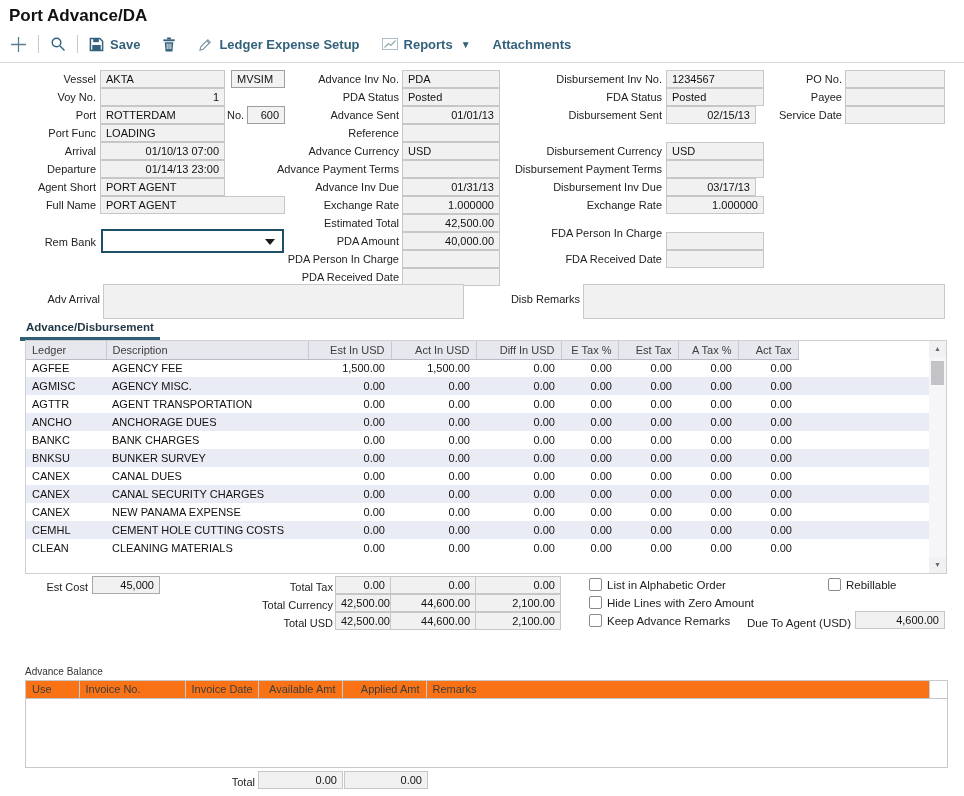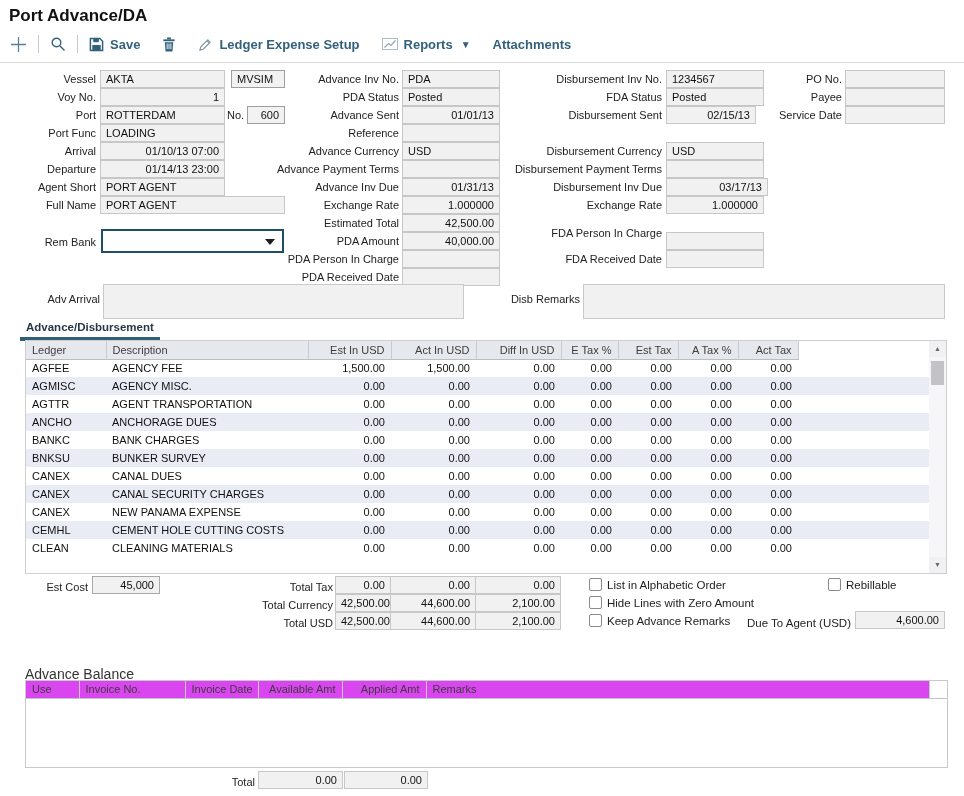--- a/index.html
+++ b/index.html
@@ -54,24 +54,24 @@
   .sarrow { position:absolute; left:0; width:17px; height:16px; color:#6a6a6a; font-size:7px; text-align:center; line-height:16px; background:#f1f1f3; }
   .sthumb { position:absolute; left:2px; top:20px; width:13px; height:24px; background:#c3c3c7; }
 
   
   .tcell { position:absolute; height:18px; background:#f1f1f1; border:1px solid #c7c7c7; font-size:11px;
            line-height:16px; padding:0 5px; text-align:right; color:#111; }
   .cb { position:absolute; width:13px; height:13px; background:#fff; border:1px solid #8a8a8a; border-radius:2px; cursor:pointer; }
   .cblbl { position:absolute; font-size:11.5px; color:#222; white-space:nowrap; }
 
   
-  .ab-title { position:absolute; left:25px; top:666px; font-size:14px; color:#333; }
+  .ab-title { position:absolute; left:25px; top:666px; font-size:10px; color:#333; }
   .ab-wrap { position:absolute; left:25px; top:680px; width:923px; height:88px; border:1px solid #c9c9c9; background:#fff; }
   .ab-table { width:921px; }
-  .ab-table th { height:17px; background:#d946ef; color:#3d3d3d; font-weight:normal; text-align:left;
+  .ab-table th { height:17px; background:#f97316; color:#3d3d3d; font-weight:normal; text-align:left;
         padding:0 6px; border-right:1px solid #c6cad2; border-bottom:1px solid #bfc3cc; overflow:hidden; white-space:nowrap; }
   .ab-table th.num { text-align:right; }
   .ab-table th.corner { background:#fff; border-right:none; }
 </style>
 </head>
 <body>
 
 <div class="title">Port Advance/DA</div>
 
 <div class="toolbar">
@@ -187,21 +187,21 @@
 <div class="fld" style="left:666px;top:70px;width:98px">1234567</div>
 <div class="lbl" style="left:480px;top:89px;width:182px">FDA Status</div>
 <div class="fld" style="left:666px;top:88px;width:98px">Posted</div>
 <div class="lbl" style="left:480px;top:107px;width:182px">Disbursement Sent</div>
 <div class="fld r" style="left:666px;top:106px;width:90px">02/15/13</div>
 <div class="lbl" style="left:480px;top:143px;width:182px">Disbursement Currency</div>
 <div class="fld" style="left:666px;top:142px;width:98px">USD</div>
 <div class="lbl" style="left:480px;top:161px;width:182px">Disbursement Payment Terms</div>
 <div class="fld" style="left:666px;top:160px;width:98px"></div>
 <div class="lbl" style="left:480px;top:179px;width:182px">Disbursement Inv Due</div>
-<div class="fld r" style="left:666px;top:178px;width:102px">03/17/13</div>
+<div class="fld r" style="left:666px;top:178px;width:90px">03/17/13</div>
 <div class="lbl" style="left:480px;top:197px;width:182px">Exchange Rate</div>
 <div class="fld r" style="left:666px;top:196px;width:98px">1.000000</div>
 <div class="lbl" style="left:480px;top:225px;width:182px">FDA Person In Charge</div>
 <div class="fld" style="left:666px;top:232px;width:98px"></div>
 <div class="lbl" style="left:480px;top:251px;width:182px">FDA Received Date</div>
 <div class="fld" style="left:666px;top:250px;width:98px"></div>
 
 <div class="lbl" style="left:740px;top:71px;width:102px">PO No.</div>
 <div class="fld" style="left:845px;top:70px;width:100px"></div>
 <div class="lbl" style="left:740px;top:89px;width:102px">Payee</div>

